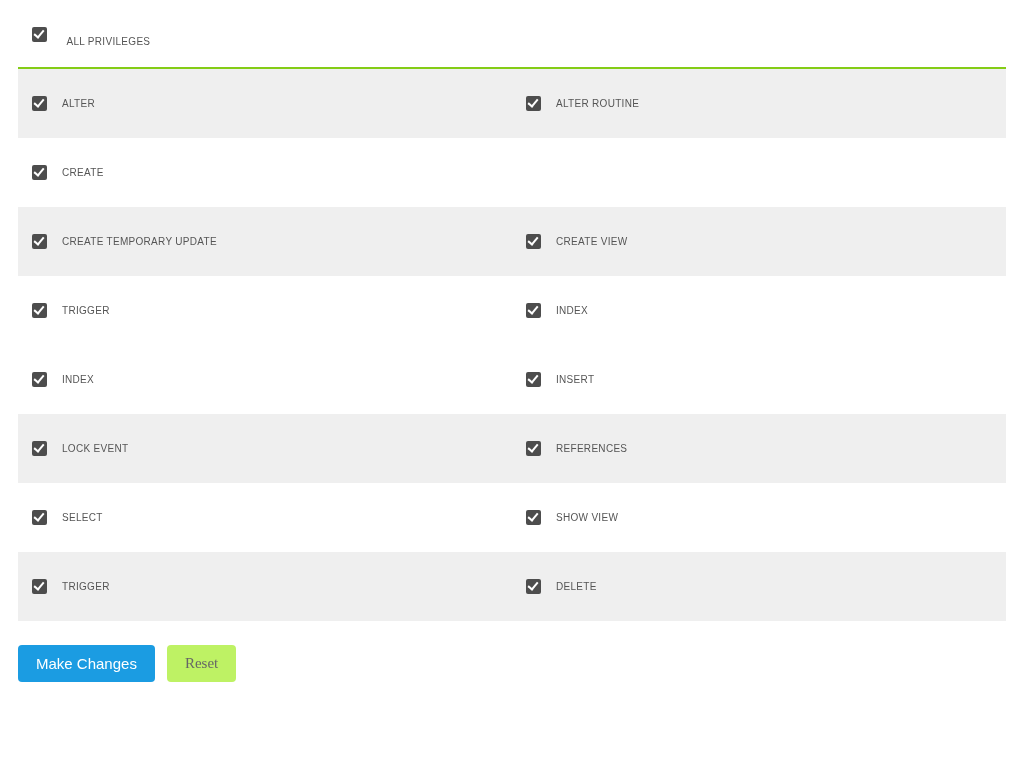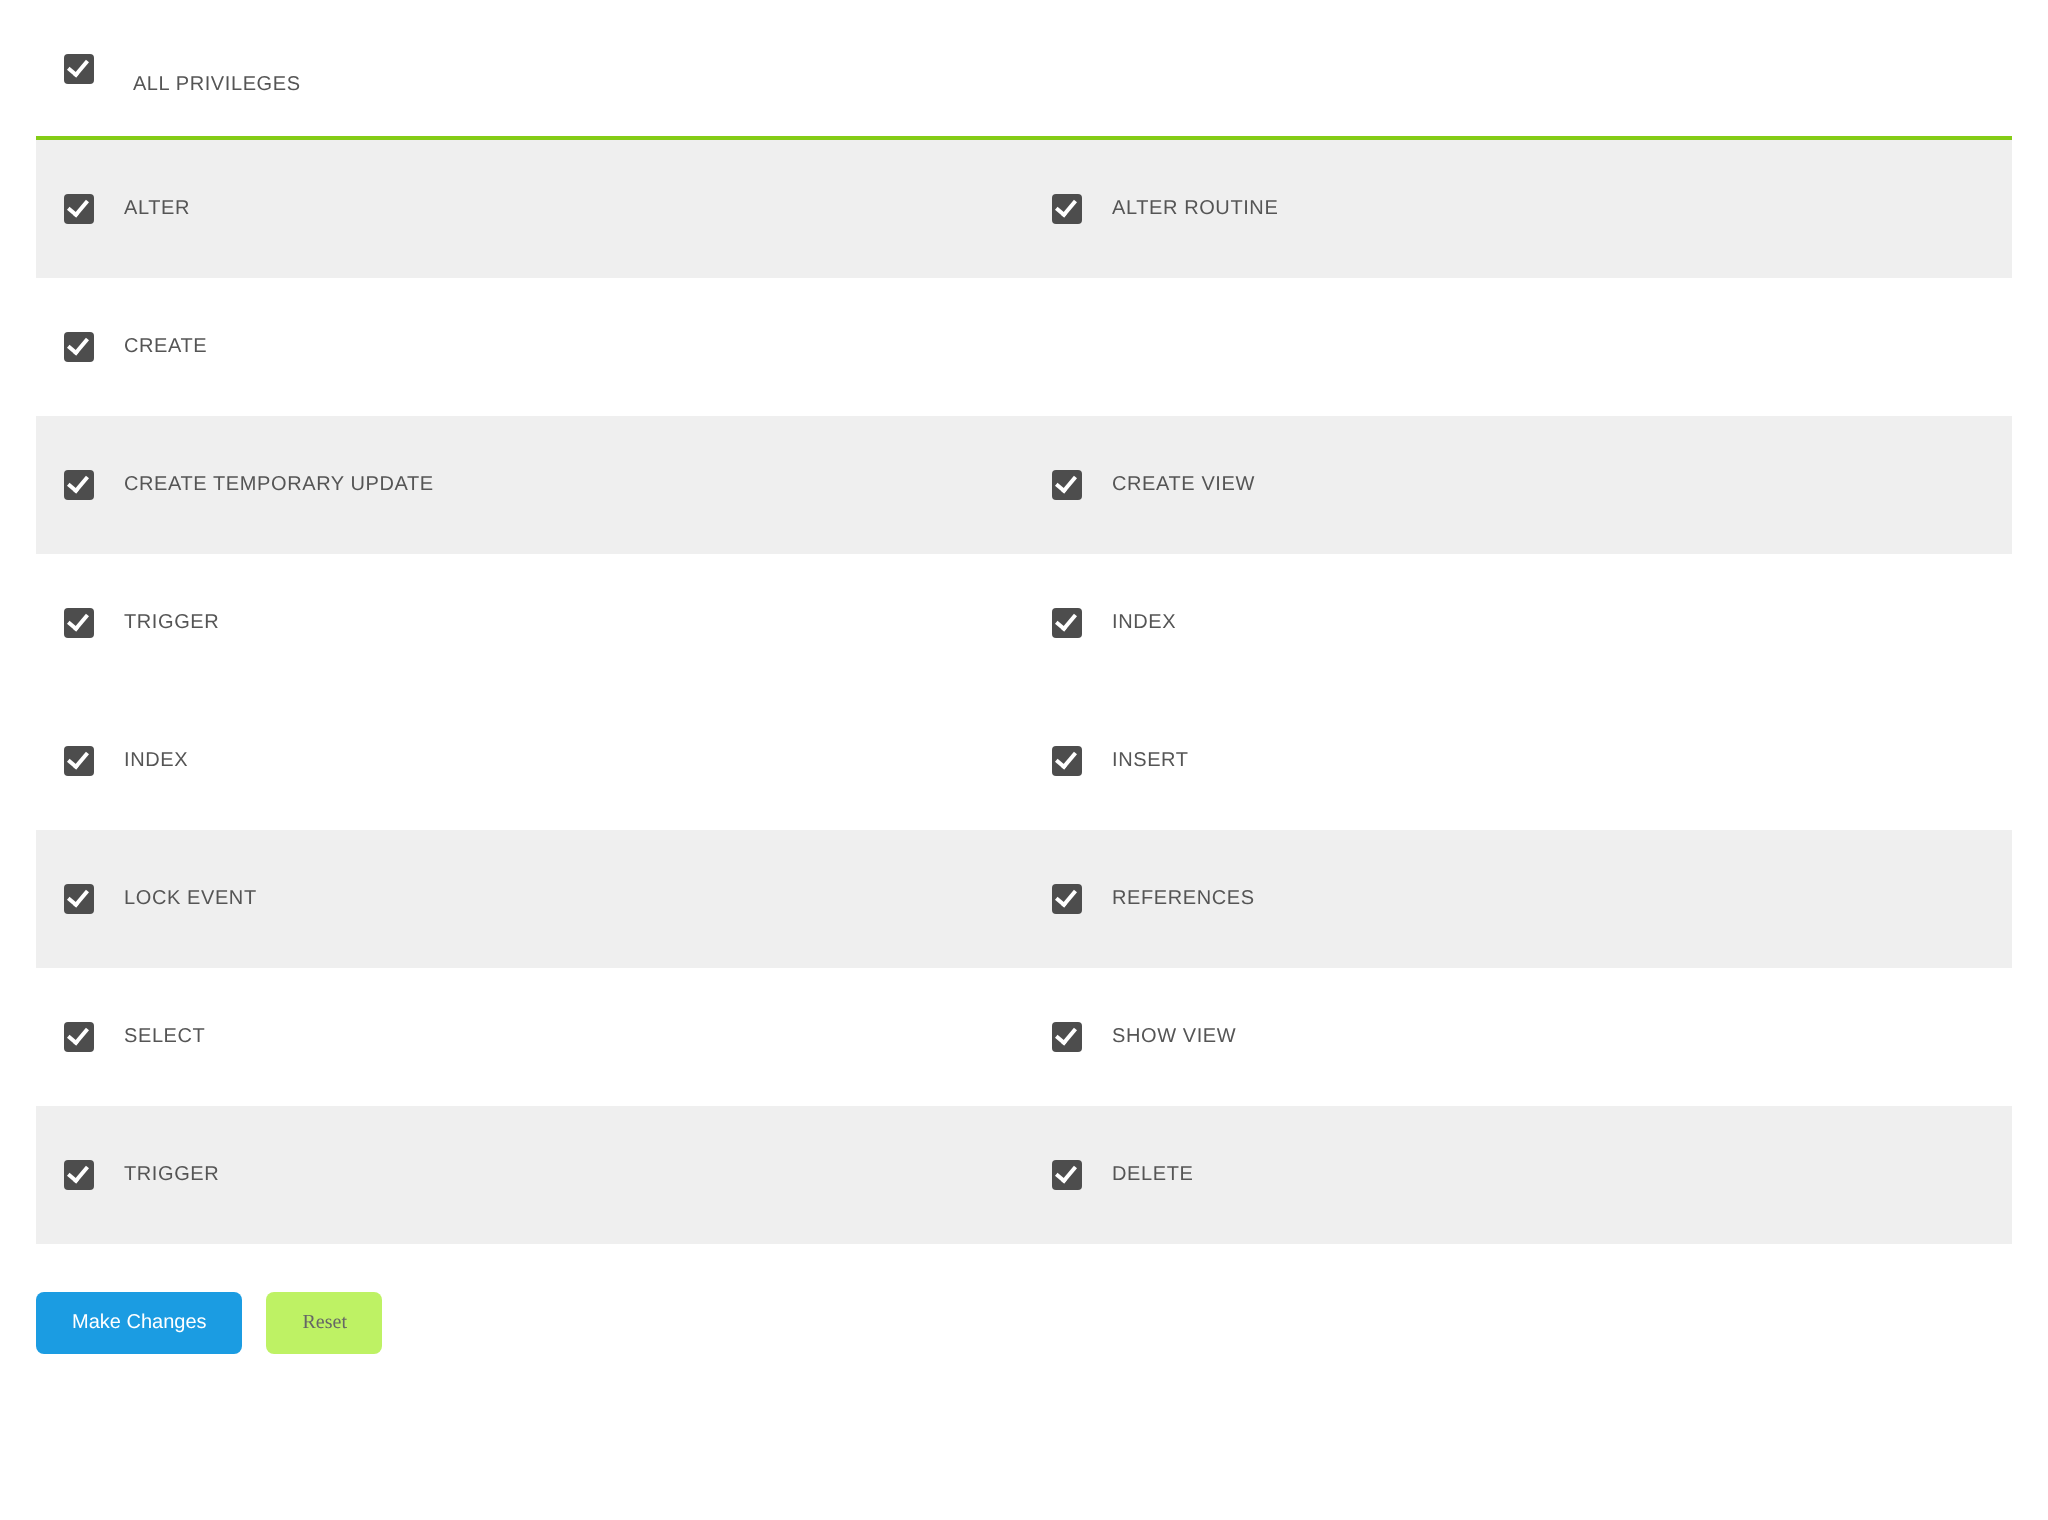--- a/index.html
+++ b/index.html
@@ -41,21 +41,21 @@
     height: 8px;
     border: solid #fff;
     border-width: 0 2px 2px 0;
     transform: rotate(40deg);
   }
   .button-row { margin-top: 24px; display: flex; gap: 12px; }
   .btn {
     border: none;
     border-radius: 4px;
     padding: 10px 18px;
-    font-size: 10px;
+    font-size: 15px;
     cursor: pointer;
   }
   .btn-primary { background: #1b9ce2; color: #fff; }
   .btn-secondary { background: #bef264; color: #666; font-family: Liberation Serif, serif; }
 </style>
 </head>
 <body>
 
 <div class="top-row">
   <input type="checkbox" class="cb" checked="" style="">

